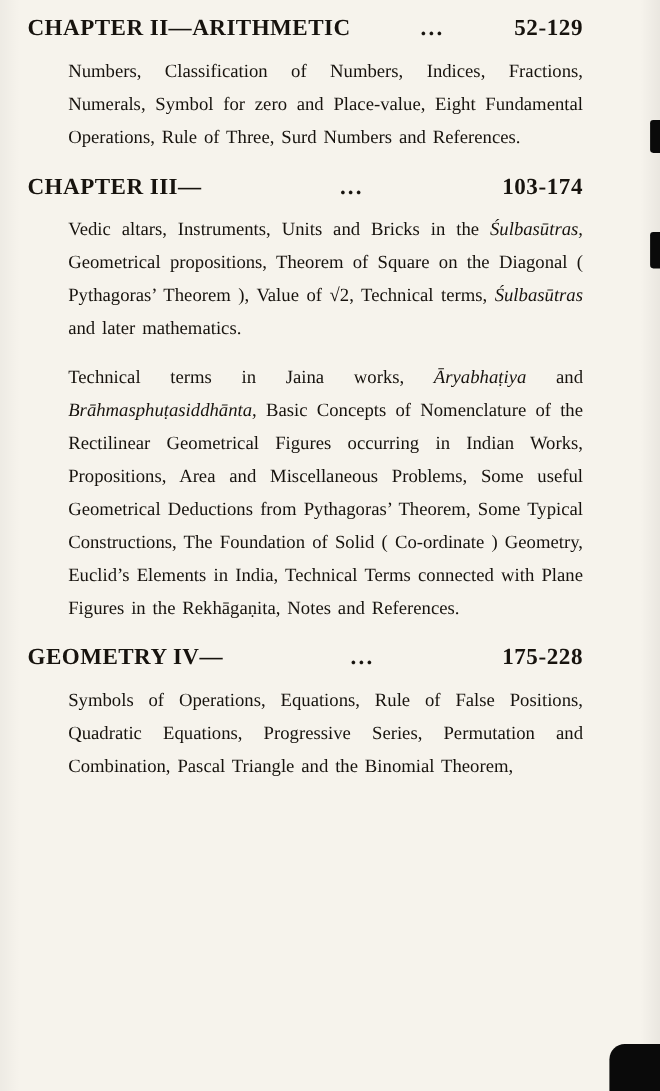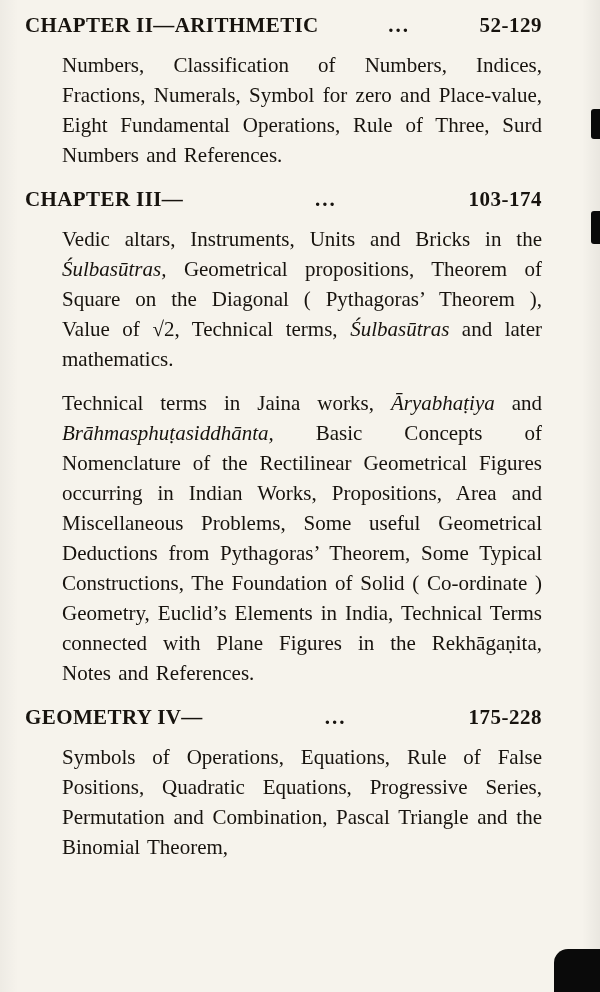--- a/index.html
+++ b/index.html
@@ -18,21 +18,21 @@
   .book-page {
     position: relative;
     box-sizing: border-box;
     width: 600px;
     height: 992px;
     padding: 10px 54px 0 25px;
     background:
       linear-gradient(90deg, rgba(0,0,0,0.035) 0%, rgba(0,0,0,0) 3%, rgba(0,0,0,0) 97%, rgba(0,0,0,0.05) 100%),
       #f6f3ec;
   }
-  .section { margin: 0 4px 12px 0; }
+  .section { margin: 0 16px 12px 0; }
   .chapter-row {
     display: flex;
     align-items: baseline;
     font-size: 21px;
     font-weight: bold;
     letter-spacing: 0.4px;
     line-height: 31px;
     margin: 0 0 9px 0;
     white-space: nowrap;
   }
@@ -42,21 +42,21 @@
     text-align: center;
     font-weight: bold;
     letter-spacing: 2px;
   }
   .pages {
     font-weight: bold;
     letter-spacing: 0.5px;
   }
   .para {
     margin: 0 0 14px 37px;
-    font-size: 21px;
+    font-size: 17px;
     line-height: 30px;
     text-align: justify;
     word-spacing: 2px;
   }
   .para i { font-style: italic; }
   
   .scan-mark {
     position: absolute;
     background: #0a0a0a;
   }

